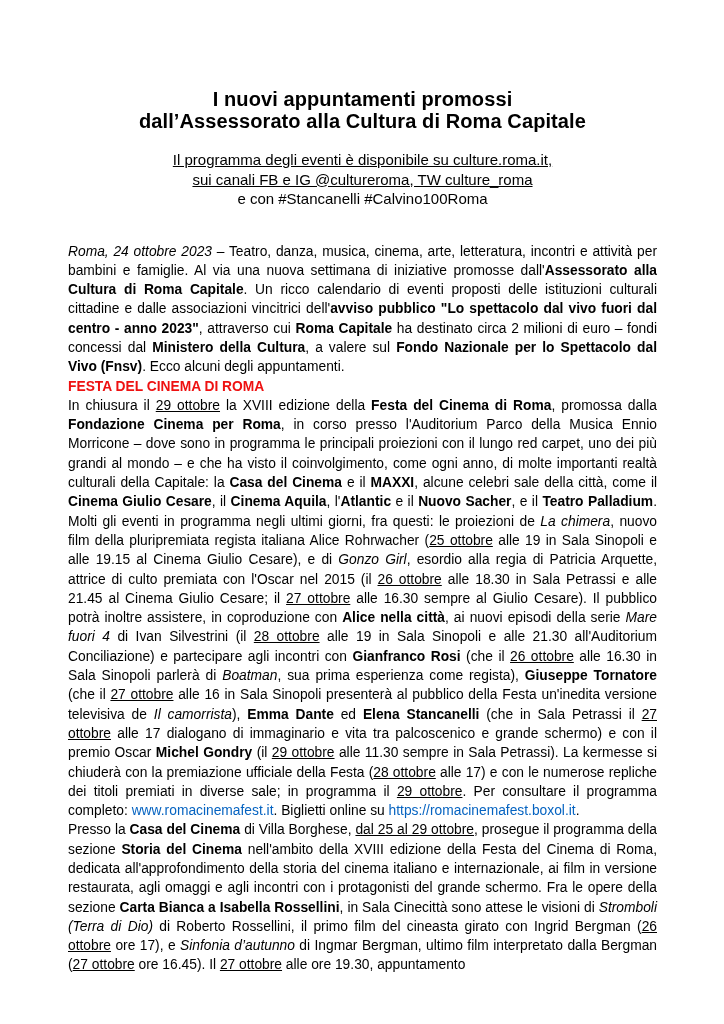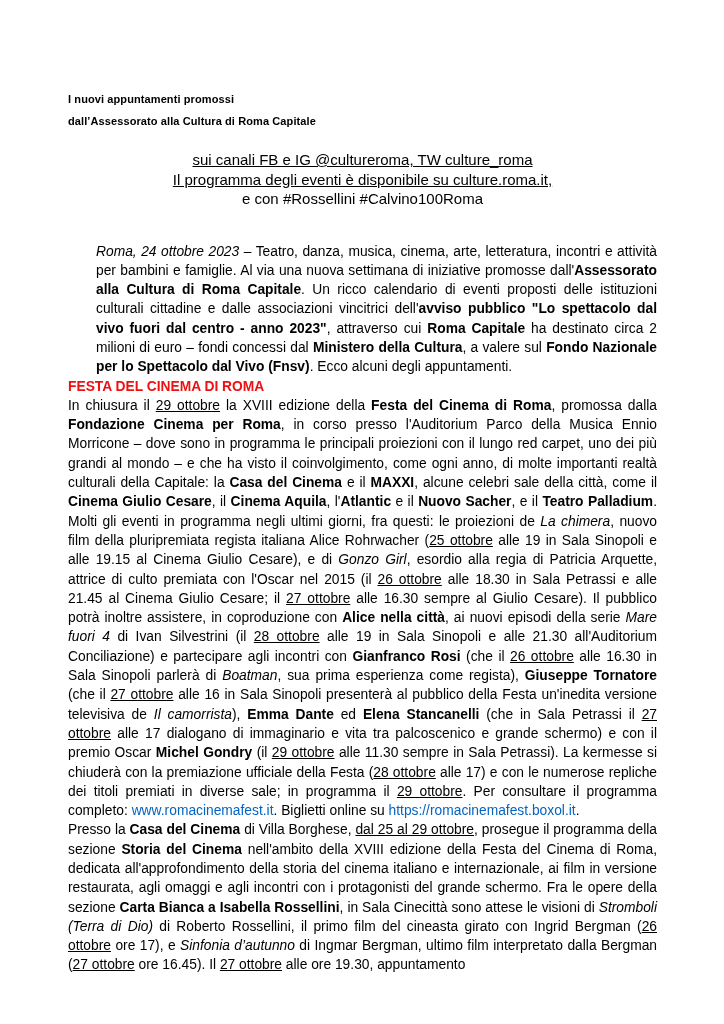--- a/index.html
+++ b/index.html
@@ -22,40 +22,41 @@
     overflow:hidden;
   }
   .content{
     position:absolute;
     left:68px;
     top:88px;
     width:589px;
   }
   .title{
     margin:0;
-    font-size:11px;
+    font-size:20px;
     font-weight:bold;
     line-height:22px;
+    text-align:center;
     letter-spacing:0.1px;
   }
   .title .tline{display:block;}
   .subtitle{
     margin-top:18px;
     font-size:15px;
     line-height:19.5px;
     text-align:center;
   }
   .subtitle .sline{display:block;}
   .para{
     margin:0;
     font-size:13.8px;
     line-height:19.3px;
     text-align:justify;
   }
-  .intro{margin-top:33px;margin-left:28px;}
+  .intro{margin-top:33px;}
   .section-heading{
     margin:0;
     font-size:13.8px;
     line-height:19.3px;
     font-weight:bold;
     color:var(--red);
     text-align:left;
   }
   .spaced{margin-top:0;}
   .b{font-weight:bold;}
@@ -71,23 +72,23 @@
 
 <div class="page">
   <div class="content">
 
     <h1 class="title">
       <span class="tline">I nuovi appuntamenti promossi</span>
       <span class="tline">dall’Assessorato alla Cultura di Roma Capitale</span>
     </h1>
 
     <div class="subtitle">
+      <span class="sline"><span class="u">Il programma degli eventi è disponibile su culture.roma.it,</span></span>
       <span class="sline"><span class="u">sui canali FB e IG @cultureroma, TW culture_roma</span></span>
-      <span class="sline"><span class="u">Il programma degli eventi è disponibile su culture.roma.it,</span></span>
-      <span class="sline"><span>e con #Rossellini #Calvino100Roma</span></span>
+      <span class="sline"><span>e con #Stancanelli #Calvino100Roma</span></span>
     </div>
 
     <p class="para intro"><span class="i">Roma, 24 ottobre 2023</span><span> – Teatro, danza, musica, cinema, arte, letteratura, incontri e attività per bambini e famiglie. Al via una nuova settimana di iniziative promosse dall'</span><span class="b">Assessorato alla Cultura di Roma Capitale</span><span>. Un ricco calendario di eventi proposti delle istituzioni culturali cittadine e dalle associazioni vincitrici dell'</span><span class="b">avviso pubblico "Lo spettacolo dal vivo fuori dal centro - anno 2023"</span><span>, attraverso cui </span><span class="b">Roma Capitale</span><span> ha destinato circa 2 milioni di euro – fondi concessi dal </span><span class="b">Ministero della Cultura</span><span>, a valere sul </span><span class="b">Fondo Nazionale per lo Spettacolo dal Vivo (Fnsv)</span><span>. Ecco alcuni degli appuntamenti.</span></p>
 
     <h2 class="section-heading">FESTA DEL CINEMA DI ROMA</h2>
 
     <p class="para"><span>In chiusura il </span><span class="u">29 ottobre</span><span> la XVIII edizione della </span><span class="b">Festa del Cinema di Roma</span><span>, promossa dalla </span><span class="b">Fondazione Cinema per Roma</span><span>, in corso presso l'Auditorium Parco della Musica Ennio Morricone – dove sono in programma le principali proiezioni con il lungo red carpet, uno dei più grandi al mondo – e che ha visto il coinvolgimento, come ogni anno, di molte importanti realtà culturali della Capitale:  la </span><span class="b">Casa del Cinema</span><span> e il </span><span class="b">MAXXI</span><span>, alcune celebri sale della città, come il </span><span class="b">Cinema Giulio Cesare</span><span>, il </span><span class="b">Cinema Aquila</span><span>, l'</span><span class="b">Atlantic</span><span> e il </span><span class="b">Nuovo Sacher</span><span>, e il </span><span class="b">Teatro Palladium</span><span>. Molti gli eventi in programma negli ultimi giorni, fra questi: le proiezioni de </span><span class="i">La chimera</span><span>, nuovo film della pluripremiata regista italiana Alice Rohrwacher (</span><span class="u">25 ottobre</span><span> alle 19 in Sala Sinopoli e alle 19.15 al Cinema Giulio Cesare), e di </span><span class="i">Gonzo Girl</span><span>, esordio alla regia di Patricia Arquette, attrice di culto premiata con l'Oscar nel 2015 (il </span><span class="u">26 ottobre</span><span> alle 18.30 in Sala Petrassi e alle 21.45 al Cinema Giulio Cesare; il </span><span class="u">27 ottobre</span><span> alle 16.30 sempre al Giulio Cesare). Il pubblico potrà inoltre assistere, in coproduzione con </span><span class="b">Alice nella città</span><span>, ai nuovi episodi della serie </span><span class="i">Mare fuori 4</span><span> di Ivan Silvestrini (il </span><span class="u">28 ottobre</span><span> alle 19 in Sala Sinopoli e alle 21.30 all'Auditorium Conciliazione) e partecipare agli incontri con </span><span class="b">Gianfranco Rosi</span><span> (che il </span><span class="u">26 ottobre</span><span> alle 16.30 in Sala Sinopoli parlerà di </span><span class="i">Boatman</span><span>, sua prima esperienza come regista), </span><span class="b">Giuseppe Tornatore</span><span> (che il </span><span class="u">27 ottobre</span><span> alle 16 in Sala Sinopoli presenterà al pubblico della Festa un'inedita versione televisiva de </span><span class="i">Il camorrista</span><span>), </span><span class="b">Emma Dante</span><span> ed </span><span class="b">Elena Stancanelli</span><span> (che in Sala Petrassi il </span><span class="u">27 ottobre</span><span> alle 17 dialogano di immaginario e vita tra palcoscenico e grande schermo) e con il premio Oscar </span><span class="b">Michel Gondry</span><span> (il </span><span class="u">29 ottobre</span><span> alle 11.30 sempre in Sala Petrassi). La kermesse si chiuderà con la premiazione ufficiale della Festa (</span><span class="u">28 ottobre</span><span> alle 17) e con le numerose repliche dei titoli premiati in diverse sale; in programma il </span><span class="u">29 ottobre</span><span>. Per consultare il programma completo: </span><span class="link">www.romacinemafest.it</span><span>. Biglietti online su </span><span class="link">https://romacinemafest.boxol.it</span><span>.</span></p>
 
     <p class="para spaced"><span>Presso la </span><span class="b">Casa del Cinema</span><span> di Villa Borghese, </span><span class="u">dal 25 al 29 ottobre</span><span>, prosegue il programma della sezione </span><span class="b">Storia del Cinema</span><span> nell'ambito della XVIII edizione della Festa del Cinema di Roma, dedicata all'approfondimento della storia del cinema italiano e internazionale, ai film in versione restaurata, agli omaggi e agli incontri con i protagonisti del grande schermo. Fra le opere della sezione </span><span class="b">Carta Bianca a Isabella Rossellini</span><span>, in Sala Cinecittà sono attese le visioni di </span><span class="i">Stromboli (Terra di Dio)</span><span> di Roberto Rossellini, il primo film del cineasta girato con Ingrid Bergman (</span><span class="u">26 ottobre</span><span> ore 17), e </span><span class="i">Sinfonia d’autunno</span><span> di Ingmar Bergman, ultimo film interpretato dalla Bergman (</span><span class="u">27 ottobre</span><span> ore 16.45). Il </span><span class="u">27 ottobre</span><span> alle ore 19.30, appuntamento</span></p>
 

